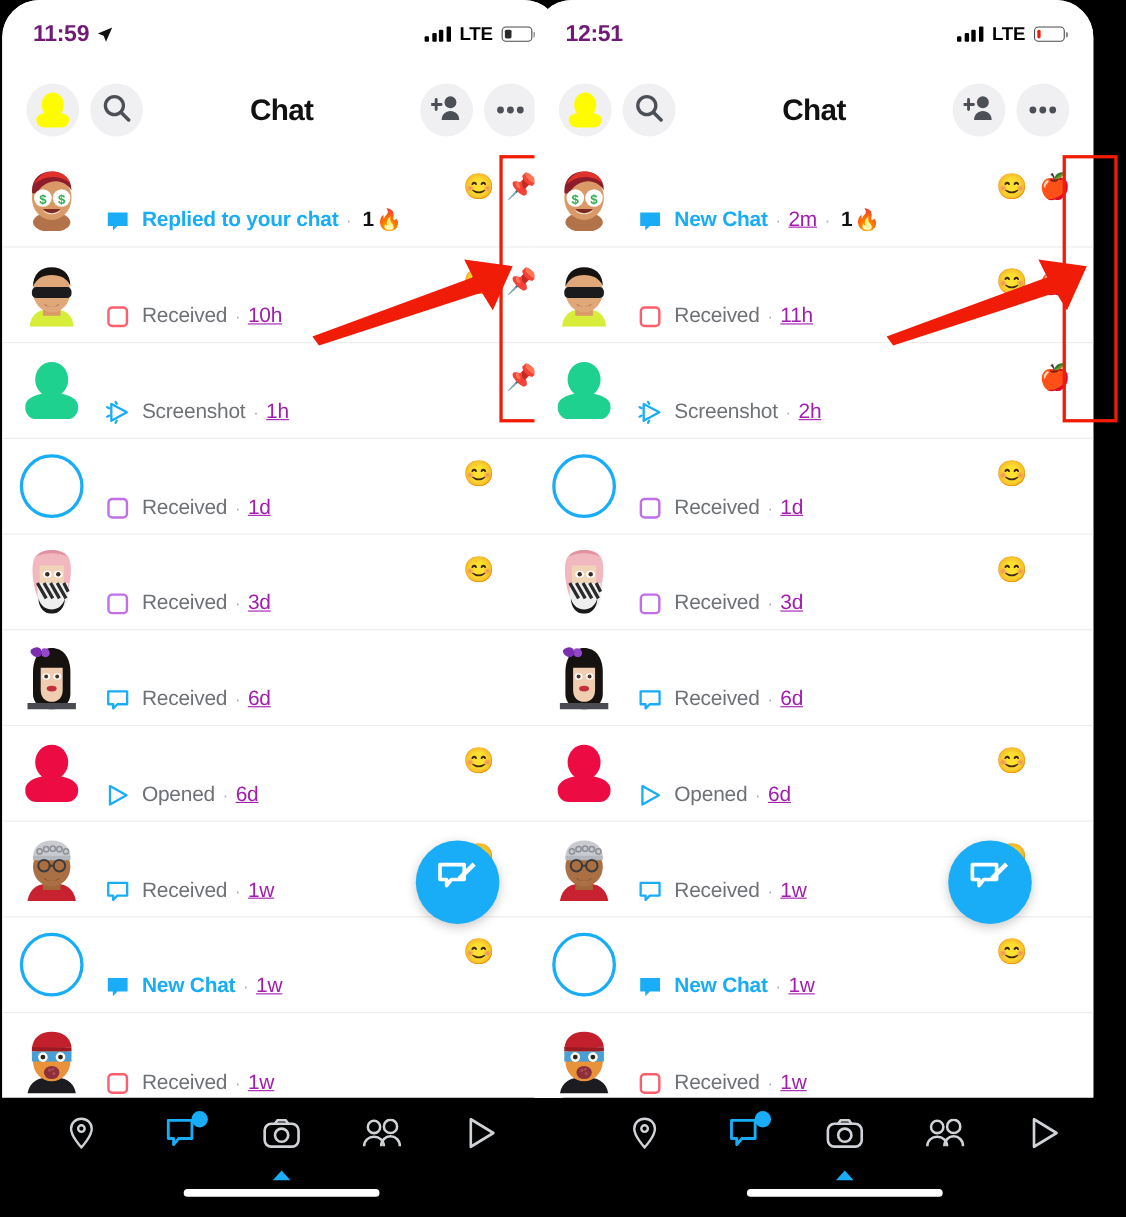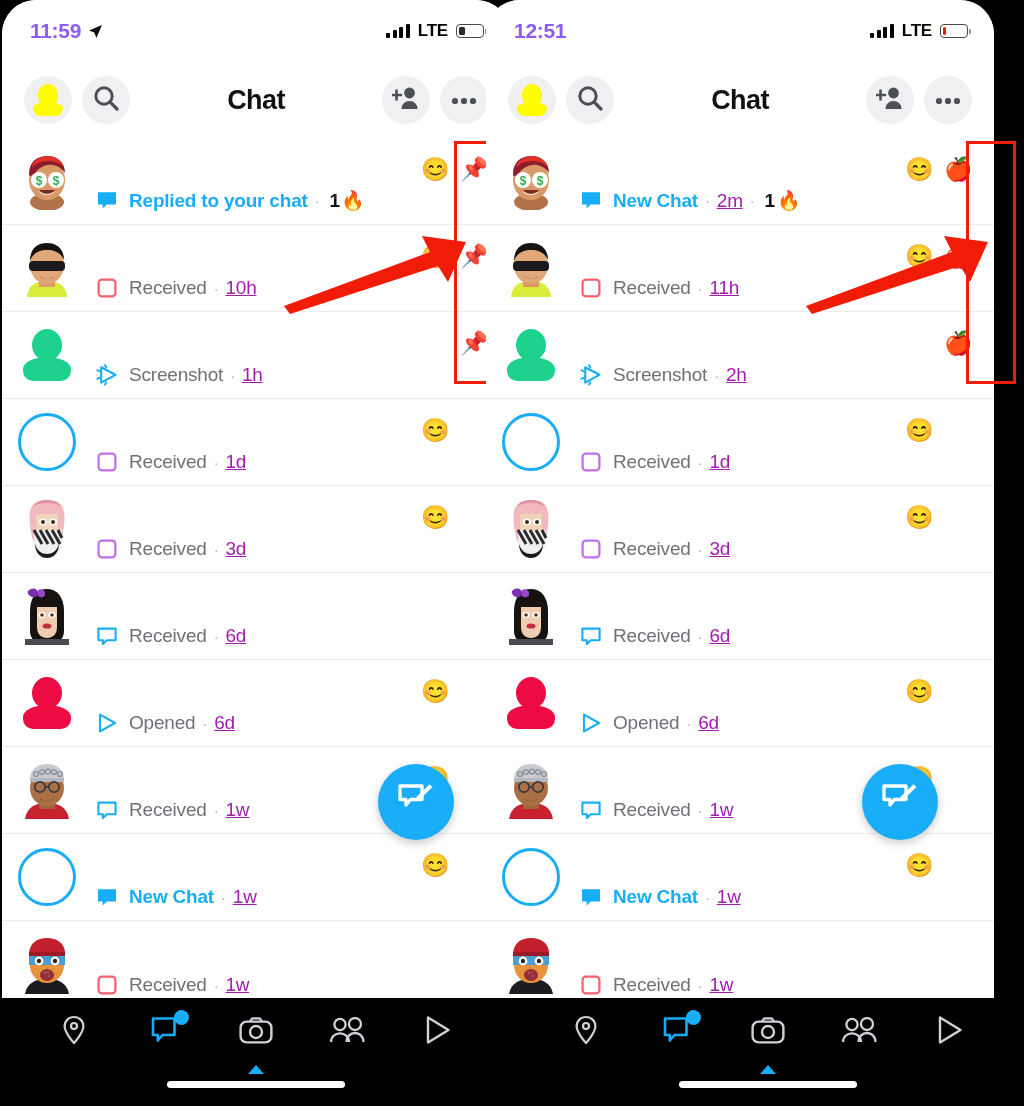--- a/index.html
+++ b/index.html
@@ -17,21 +17,21 @@
   .phone.left{left:2px;}
   .phone.right{left:486px;}
 
   
   .statusbar{
     position:relative;height:62px;background:#fff;
     display:flex;align-items:center;justify-content:space-between;
     padding:0 26px 0 28px;
   }
   .sb-left{display:flex;align-items:center;gap:7px;}
-  .sb-time{font-size:21px;font-weight:700;color:#8b5cf6;letter-spacing:-0.3px;}
+  .sb-time{font-size:21px;font-weight:700;color:#701a75;letter-spacing:-0.3px;}
   .loc-arrow{width:15px;height:15px;display:block;}
   .sb-right{display:flex;align-items:center;gap:8px;}
   .bars{display:flex;align-items:flex-end;gap:2.5px;height:14px;}
   .bars i{display:block;width:4px;background:#000;border-radius:1px;}
   .bars i:nth-child(1){height:5px;}
   .bars i:nth-child(2){height:8px;}
   .bars i:nth-child(3){height:11px;}
   .bars i:nth-child(4){height:14px;}
   .lte{font-size:17px;font-weight:600;color:#000;letter-spacing:-0.2px;}
   .batt{position:relative;width:28px;height:14px;border:1.6px solid #4a4a4a;
@@ -72,21 +72,21 @@
   .row:last-child{border-bottom:none;}
   .avatar{width:62px;height:62px;flex:0 0 auto;position:relative;
           display:flex;align-items:center;justify-content:center;}
   .av-ring{width:58px;height:58px;border-radius:50%;border:3px solid #18adf6;background:#fff;}
   .av-silhouette{width:48px;height:52px;position:relative;}
   .av-silhouette .hd{position:absolute;left:9px;top:0;width:30px;height:32px;border-radius:50%;}
   .av-silhouette .bd{position:absolute;left:0;bottom:0;width:48px;height:24px;
       border-radius:50% 50% 10px 10px;}
   .av-img{width:56px;height:58px;display:block;}
 
-  .rowmid{flex:1 1 auto;display:flex;align-items:flex-start;padding-left:18px;
+  .rowmid{flex:1 1 auto;display:flex;align-items:flex-end;padding-left:18px;
           min-width:0;align-self:flex-end;padding-bottom:12px;}
   .statusicon{width:22px;height:22px;flex:0 0 auto;margin-right:11px;}
   .rowtext{font-size:19px;color:#6e7277;letter-spacing:-0.2px;white-space:nowrap;
            display:flex;align-items:center;gap:0;}
   .rowtext .lead{font-weight:700;color:#18adf6;}
   .rowtext .dot{color:#a7abb0;margin:0 7px;font-size:15px;}
   .rowtext .time{color:#a21caf;text-decoration:underline;}
   .rowtext .streak{color:#111;font-weight:700;margin-left:3px;}
   .rowtext .fire{font-size:19px;margin-left:2px;}
 

